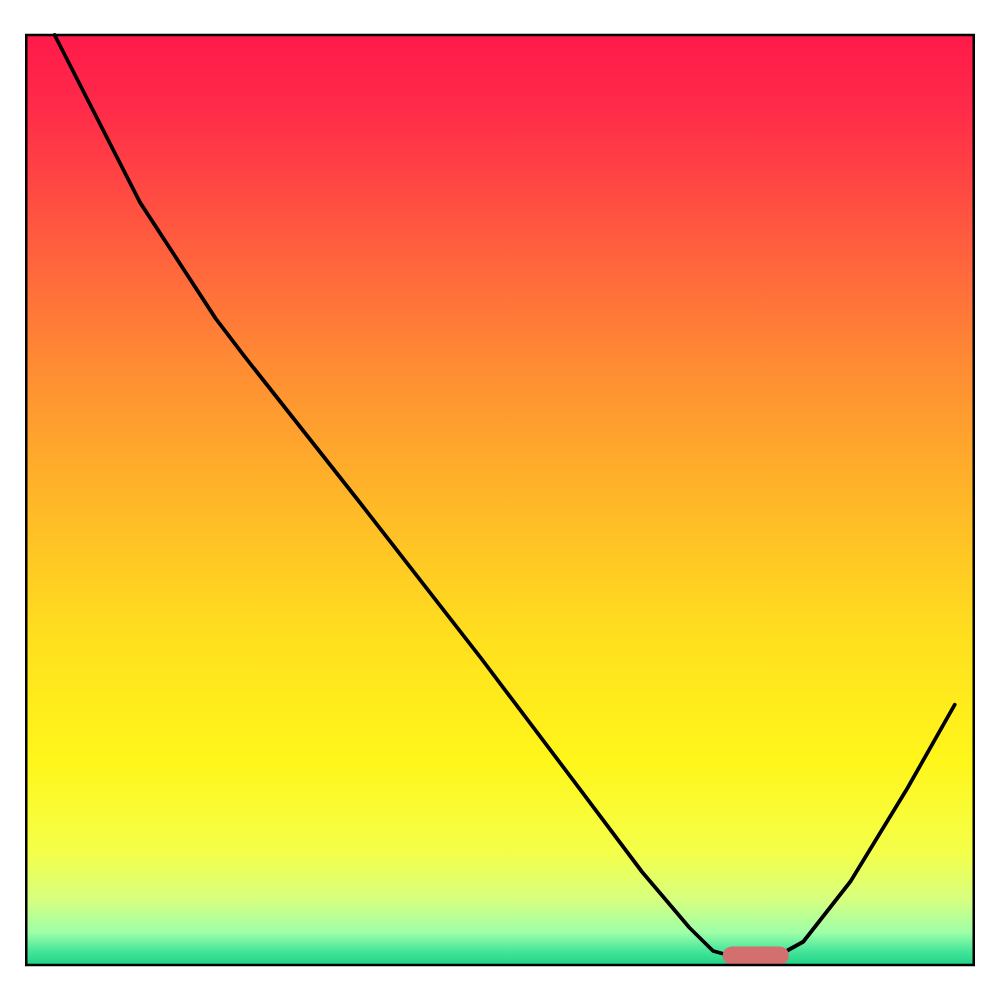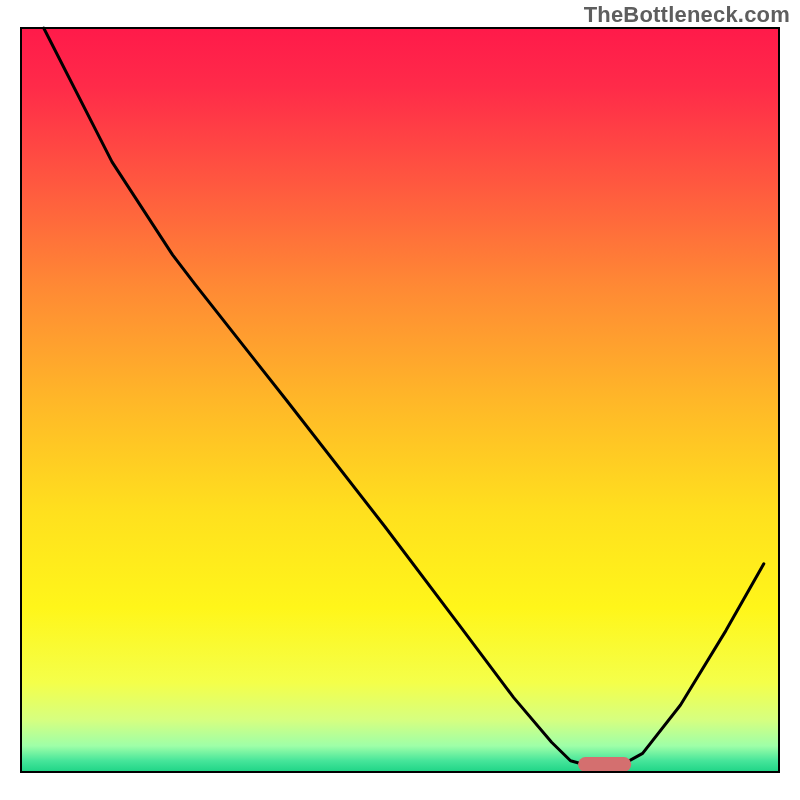--- a/index.html
+++ b/index.html
@@ -27,21 +27,20 @@
   svg {
     position: absolute;
     top: 0;
     left: 0;
   }
 </style>
 </head>
 <body>
 
 <div class="container">
-  <div class="watermark">TheBottleneck.com</div>
 
   <svg width="800" height="800" viewBox="0 0 800 800">
     <defs>
       <linearGradient id="bg-grad" x1="0" y1="0" x2="0" y2="1">
           <stop offset="0.00%" stop-color="#ff1a4a"></stop>
           <stop offset="8.00%" stop-color="#ff2b49"></stop>
           <stop offset="20.00%" stop-color="#ff5540"></stop>
           <stop offset="35.00%" stop-color="#ff8a34"></stop>
           <stop offset="50.00%" stop-color="#ffb728"></stop>
           <stop offset="65.00%" stop-color="#ffe01e"></stop>

